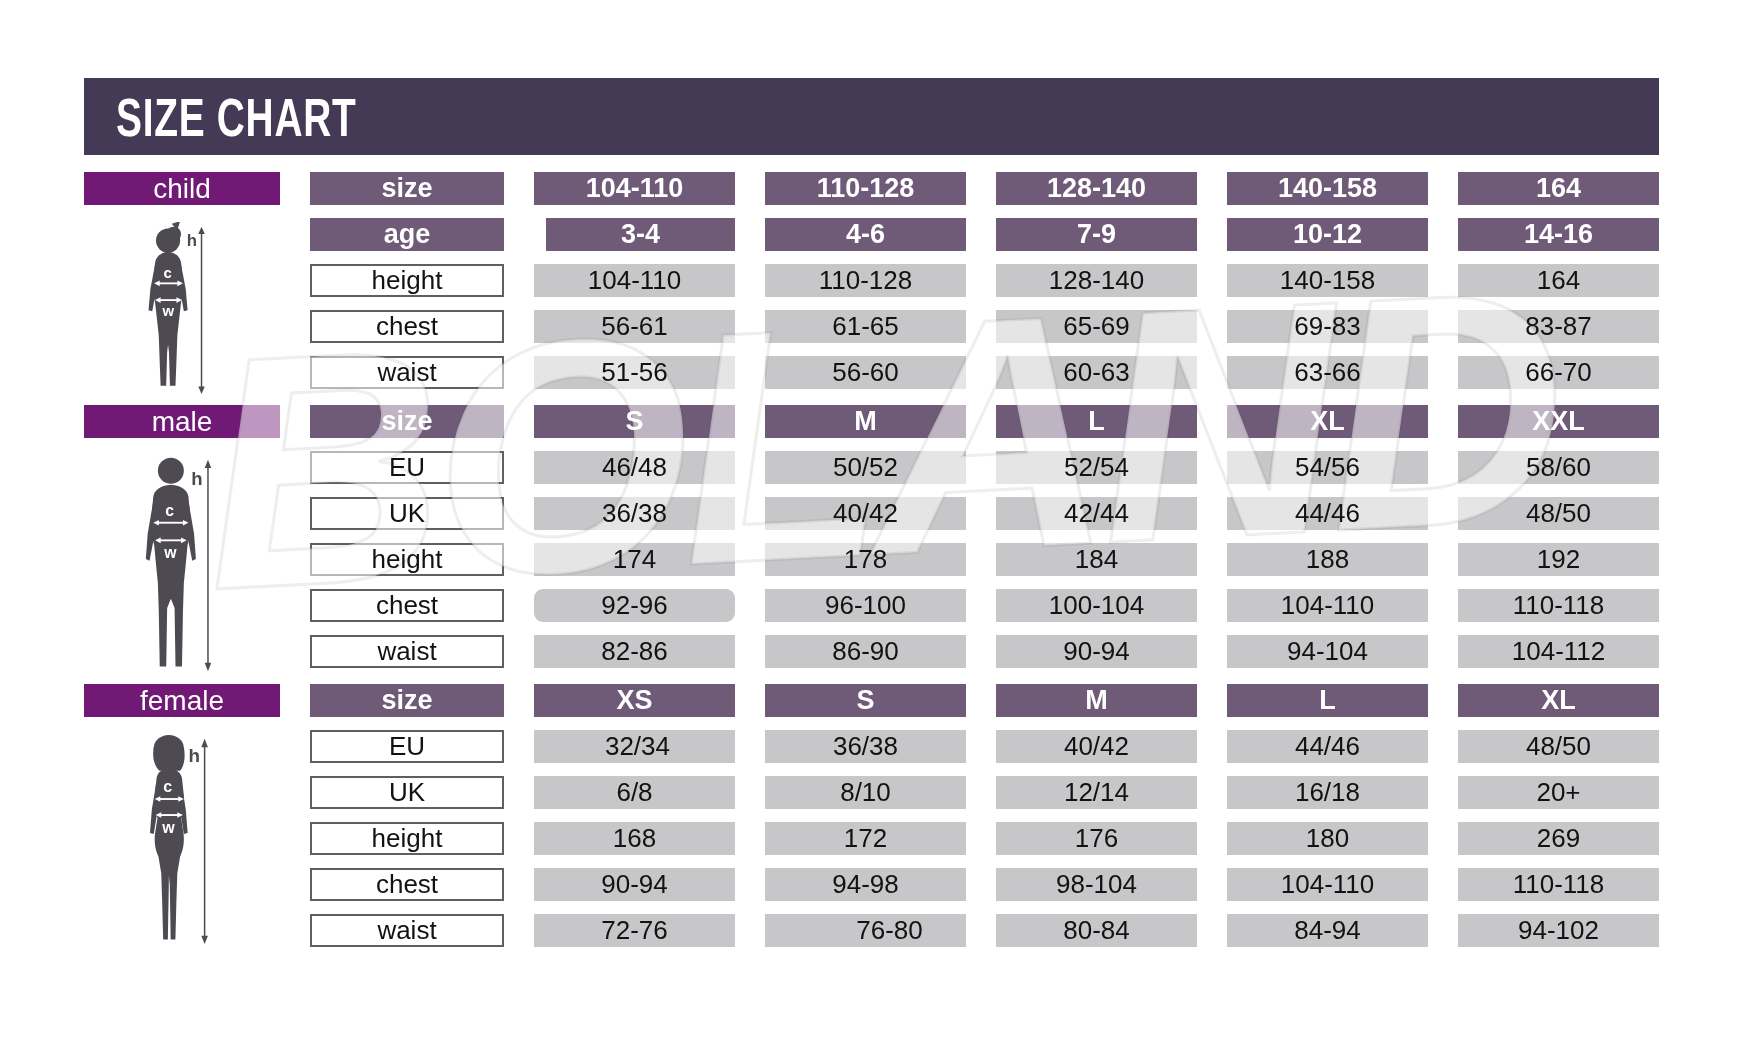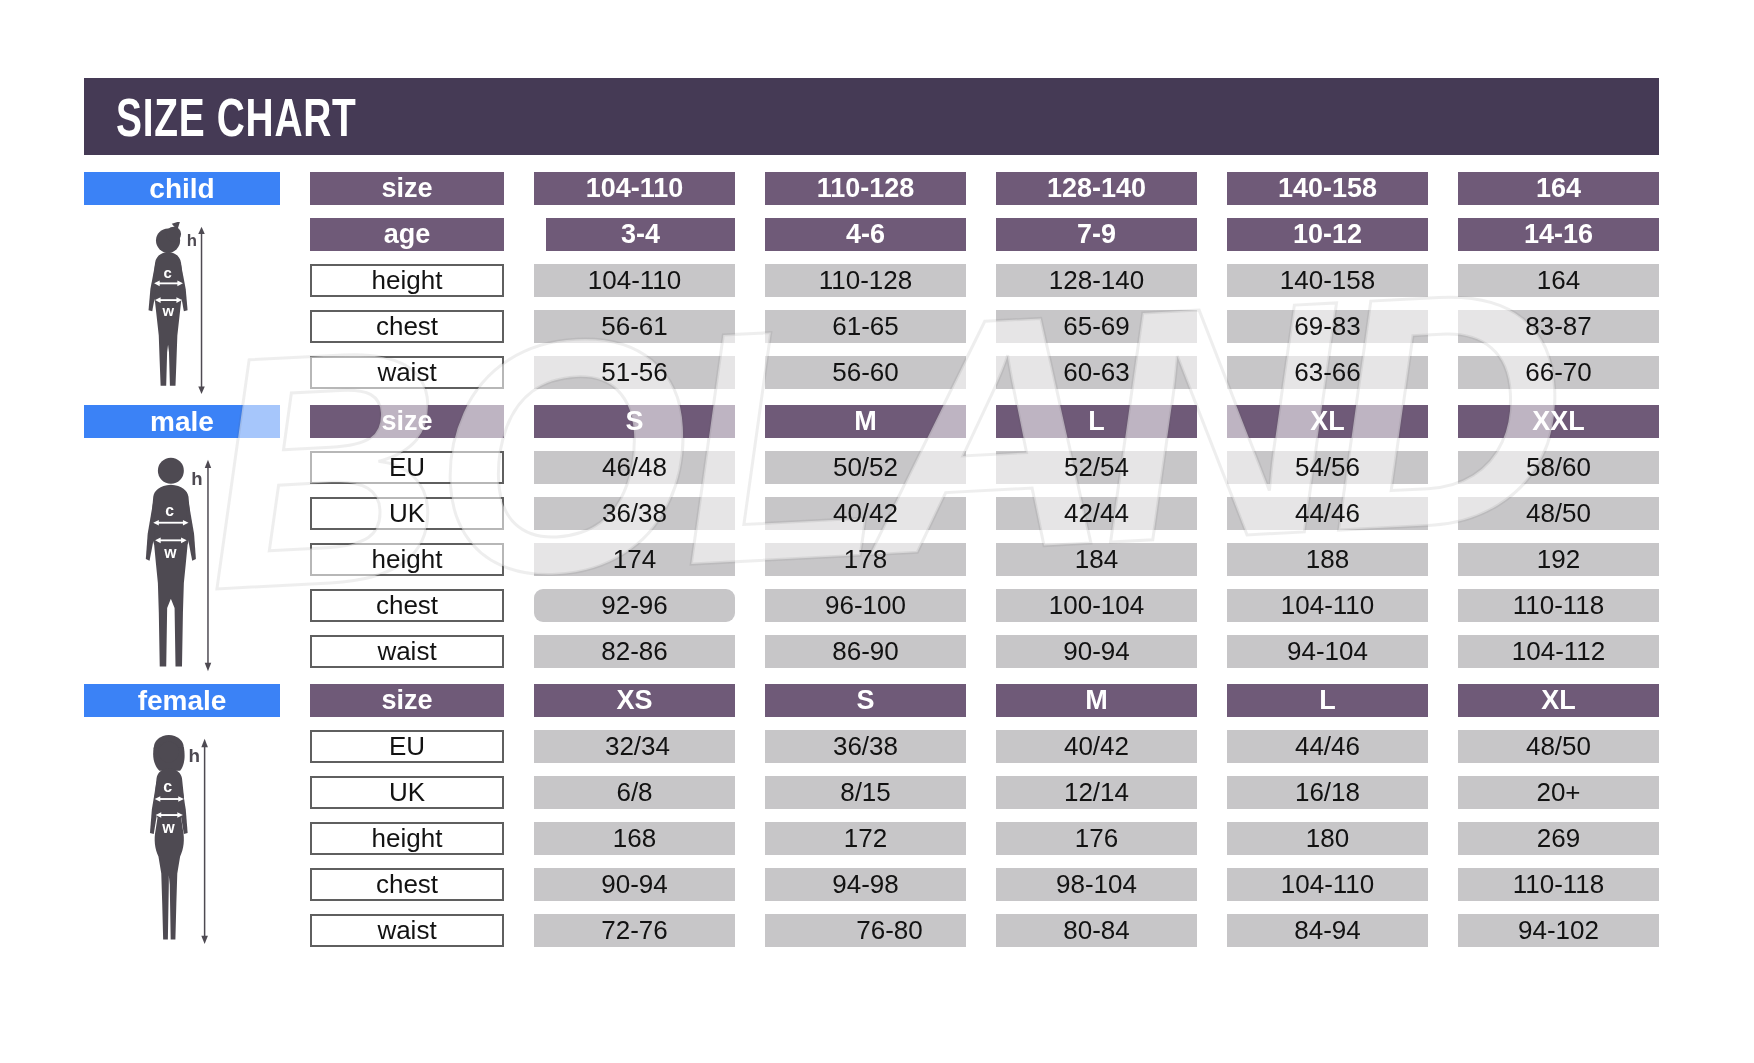--- a/index.html
+++ b/index.html
@@ -65,27 +65,27 @@
     grid-auto-rows: 33px;
     margin: 0 0 16px 84px;
     width: 1575px;
   }
   section.sec.rows5 { grid-template-rows: repeat(5, 33px); }
   section.sec.rows6 { grid-template-rows: repeat(6, 33px); }
 
   .banner {
     grid-column: 1;
     grid-row: 1;
-    background: #3b82f6;
+    background: #701a75;
     color: #ffffff;
     display: flex;
     align-items: center;
     justify-content: center;
     font-size: 28px;
-    font-weight: 700;
+    font-weight: 400;
   }
   .banner span { position: relative; z-index: 6; }
 
   .figure-wrap {
     grid-column: 1;
     grid-row: 2 / -1;
     display: flex;
     justify-content: center;
     align-items: flex-start;
     padding-top: 4px;
@@ -448,21 +448,21 @@
       <div class="cell val" style="grid-area: 2 / 7;">
         <span>48/50</span>
       </div>
       <div class="cell lbl" style="grid-area: 3 / 2;">
         <span>UK</span>
       </div>
       <div class="cell val" style="grid-area: 3 / 3;">
         <span>6/8</span>
       </div>
       <div class="cell val" style="grid-area: 3 / 4;">
-        <span>8/15</span>
+        <span>8/10</span>
       </div>
       <div class="cell val" style="grid-area: 3 / 5;">
         <span>12/14</span>
       </div>
       <div class="cell val" style="grid-area: 3 / 6;">
         <span>16/18</span>
       </div>
       <div class="cell val" style="grid-area: 3 / 7;">
         <span>20+</span>
       </div>

